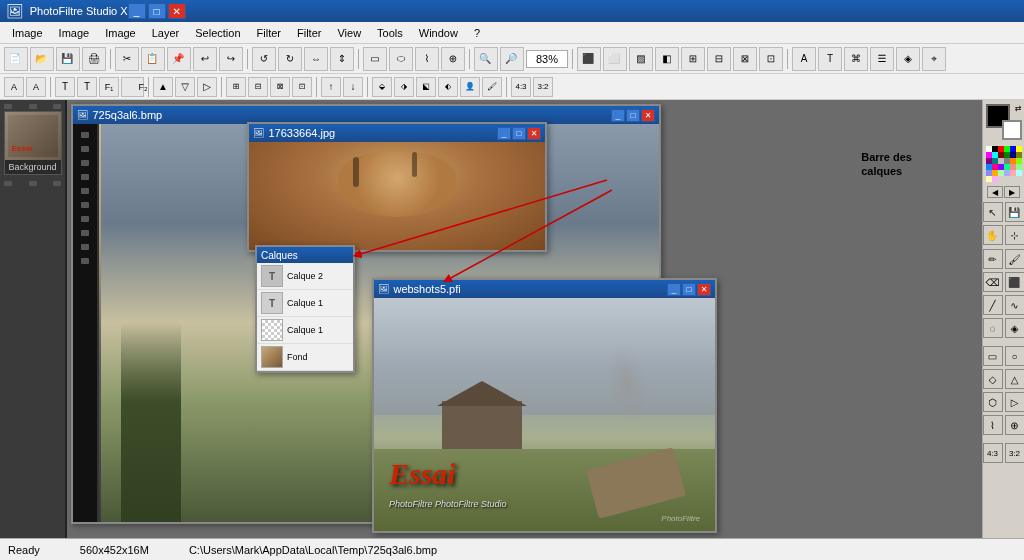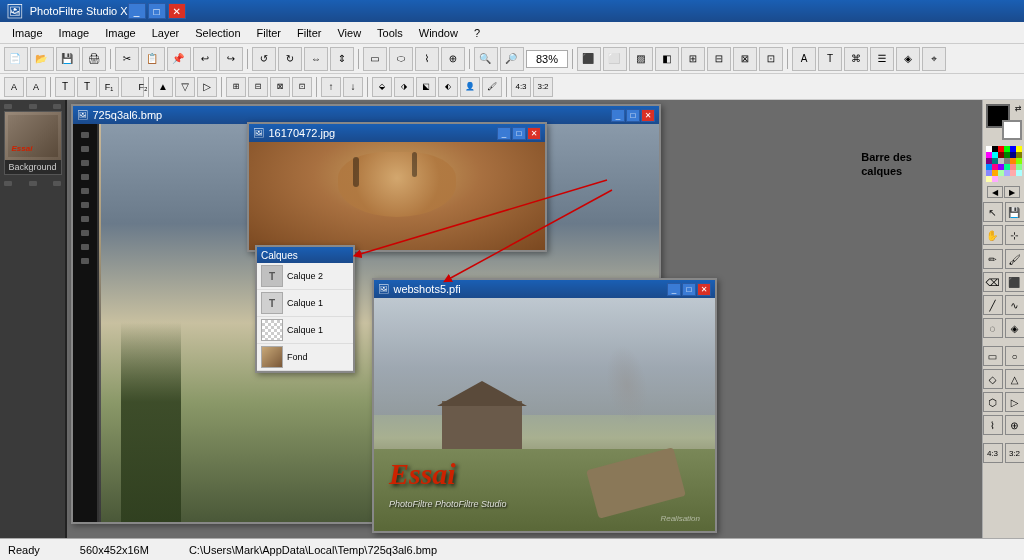--- a/index.html
+++ b/index.html
@@ -437,21 +437,21 @@
 
           <div style="position:absolute; bottom:0; left:20px; width:60px; height:200px; background: linear-gradient(to top, #2a3a1a 60%, transparent 100%); opacity:0.8;"></div>
           <div style="position:absolute; bottom:0; right:40px; width:40px; height:160px; background: linear-gradient(to top, #1a2a0a 60%, transparent 100%); opacity:0.6;"></div>
         </div>
       </div>
     </div>
 
     <div class="img-window" style="top:22px; left:180px; width:300px; height:130px; z-index:5;">
       <div class="img-window-titlebar">
         <span style="font-size:9px; margin-right:4px;">🖼</span>
-        <span class="img-window-title">16170472.jpg</span>
+        <span class="img-window-title">17633664.jpg</span>
         <div class="img-window-btns">
           <div class="img-win-btn">_</div>
           <div class="img-win-btn">□</div>
           <div class="img-win-btn close">✕</div>
         </div>
       </div>
       <div class="img-window-content" style="width:100%; height:calc(100% - 18px); background: linear-gradient(135deg, #c8a878 0%, #a87848 40%, #8a5828 80%, #6a3818 100%); display:flex; align-items:center; justify-content:center; overflow:hidden;">
 
         <div style="width:100%; height:100%; background: radial-gradient(ellipse at 50% 30%, #c8a060 0%, #a87040 40%, #7a4820 100%); position:relative;">
           <div style="position:absolute; top:10px; left:30%; width:40%; height:60%; border-radius:40% 40% 50% 50%; background: radial-gradient(circle at 50% 40%, #d4a870 0%, #b07840 60%); opacity:0.9;"></div>
@@ -508,21 +508,21 @@
           <div style="position:absolute; top:20%; right:20%; width:40px; height:80px; background: radial-gradient(ellipse at 50% 50%, rgba(150,150,150,0.6) 0%, transparent 70%); border-radius:50%/30%; transform: rotate(-10deg);"></div>
 
           <div style="position:absolute; bottom:0; left:0; right:0; height:35%; background: linear-gradient(180deg, #7a8858 0%, #5a6838 100%);"></div>
 
           <div style="position:absolute; bottom:10%; right:10%; width:90px; height:50px; background:#8a7858; border-radius:4px; transform:rotate(-15deg);"></div>
 
           <div style="position:absolute; bottom:40px; left:15px; color:#cc2200; font-size:30px; font-weight:bold; font-style:italic; text-shadow:2px 2px 4px rgba(0,0,0,0.8); font-family:serif;">Essai</div>
 
           <div style="position:absolute; bottom:22px; left:15px; color:rgba(255,255,255,0.8); font-size:9px; font-style:italic; text-shadow:1px 1px 2px black;">PhotoFiltre PhotoFiltre Studio</div>
 
-          <div style="position:absolute; bottom:8px; right:15px; color:rgba(255,255,255,0.5); font-size:8px; font-style:italic;">Realisation</div>
+          <div style="position:absolute; bottom:8px; right:15px; color:rgba(255,255,255,0.5); font-size:8px; font-style:italic;">PhotoFiltre</div>
         </div>
       </div>
     </div>
 
     <div class="annotation" style="top:50px; right:70px; z-index:25;">
       <div style="color:#000; font-size:11px; font-weight:bold; text-align:left; line-height:1.3;">
         Barre des<br>calques
       </div>
     </div>
 

